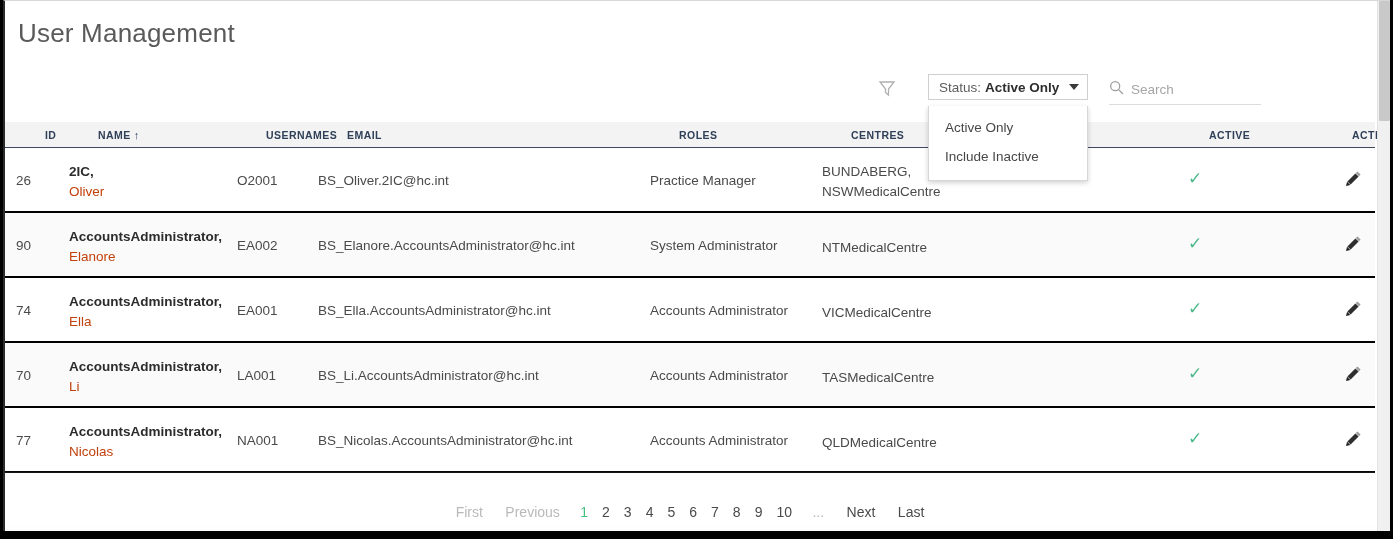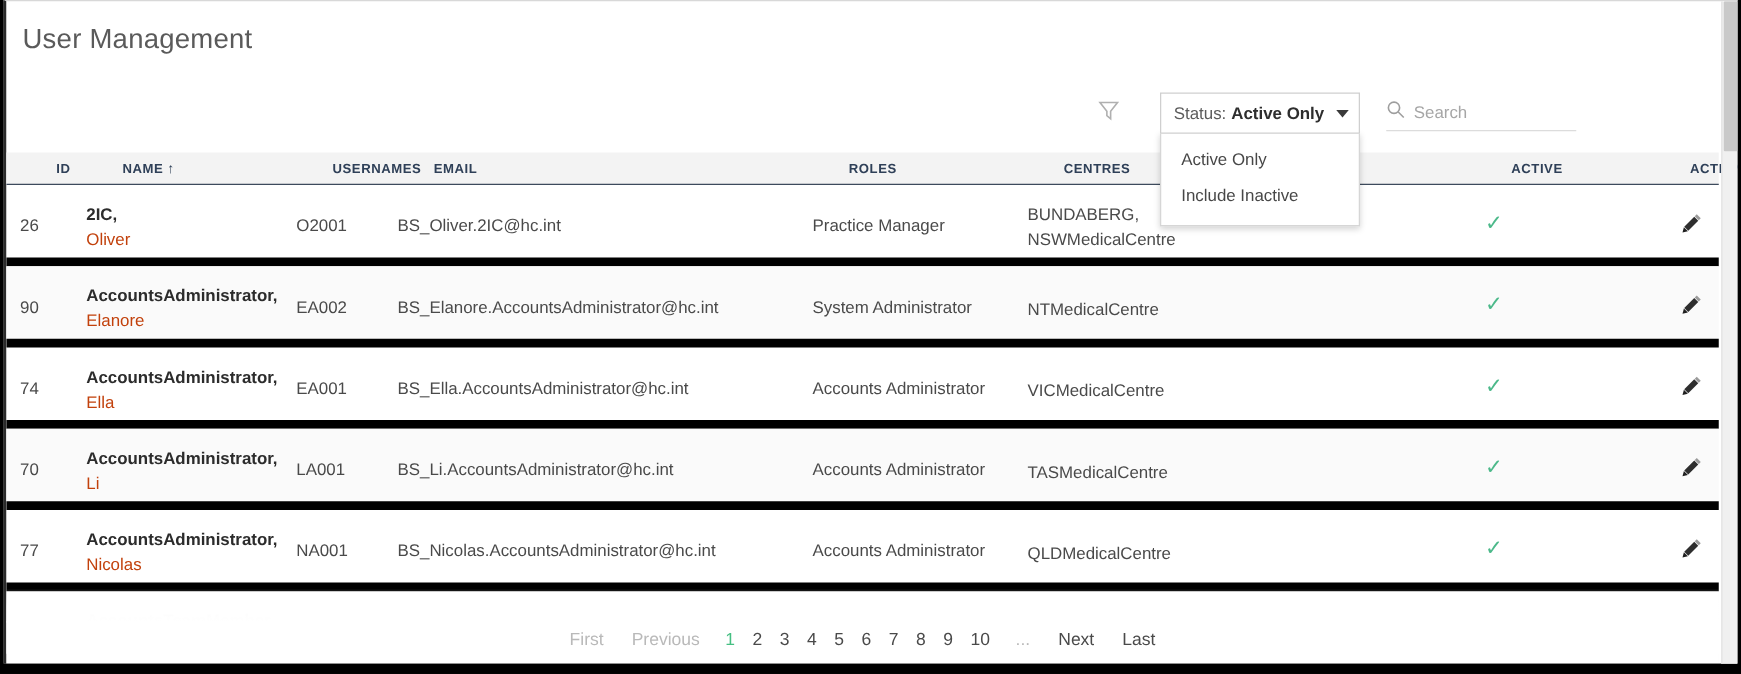--- a/index.html
+++ b/index.html
@@ -15,40 +15,40 @@
     width: 1387px; height: 531px;
     background: #ffffff;
     border-left: 2px solid #2b2b2b;
     border-top: 1px solid #d8d8d8;
     overflow: hidden;
   }
   
   .page-title {
     position: absolute;
     left: 13px; top: 17px;
-    font-size: 22px;
+    font-size: 26px;
     color: #5a5a5a;
     font-weight: 400;
     letter-spacing: .2px;
   }
   
   .toolbar {
     position: absolute;
     left: 0; top: 66px;
     width: 1370px; height: 46px;
   }
   .filter-icon {
     position: absolute; right: 478px; top: 11px;
     width: 20px; height: 20px;
   }
   .filter-icon svg { display:block; }
   .status-select {
     position: absolute;
     left: 923px; top: 73px;
-    width: 160px; height: 33px;
+    width: 160px; height: 26px;
     border: 1px solid #cfcfcf;
     background: #fff;
     display: flex; align-items: center;
     padding: 0 8px 0 10px;
     font-size: 13.5px;
     color: #3d3d3d;
     z-index: 30;
   }
   .status-select .lbl { color: #5c5c5c; font-weight: 400; }
   .status-select .val { font-weight: 700; color: #2e2e2e; margin-left: 4px; }
@@ -120,21 +120,21 @@
     font-size: 10.5px;
     font-weight: 700;
     color: #2f4058;
     letter-spacing: .45px;
     white-space: nowrap;
     padding-left: 29px;
   }
   .row {
     position: relative;
     height: 65px;
-    border-bottom: 7px solid #000000;
+    border-bottom: 2px solid #000000;
     padding-left: 16px;
   }
   .row.alt { background: #fafafa; }
   .cell {
     position: absolute;
     font-size: 13.5px;
     color: #4a4a4a;
     white-space: nowrap;
   }
   .c-id      { left: 11px;  top: 25px; }

